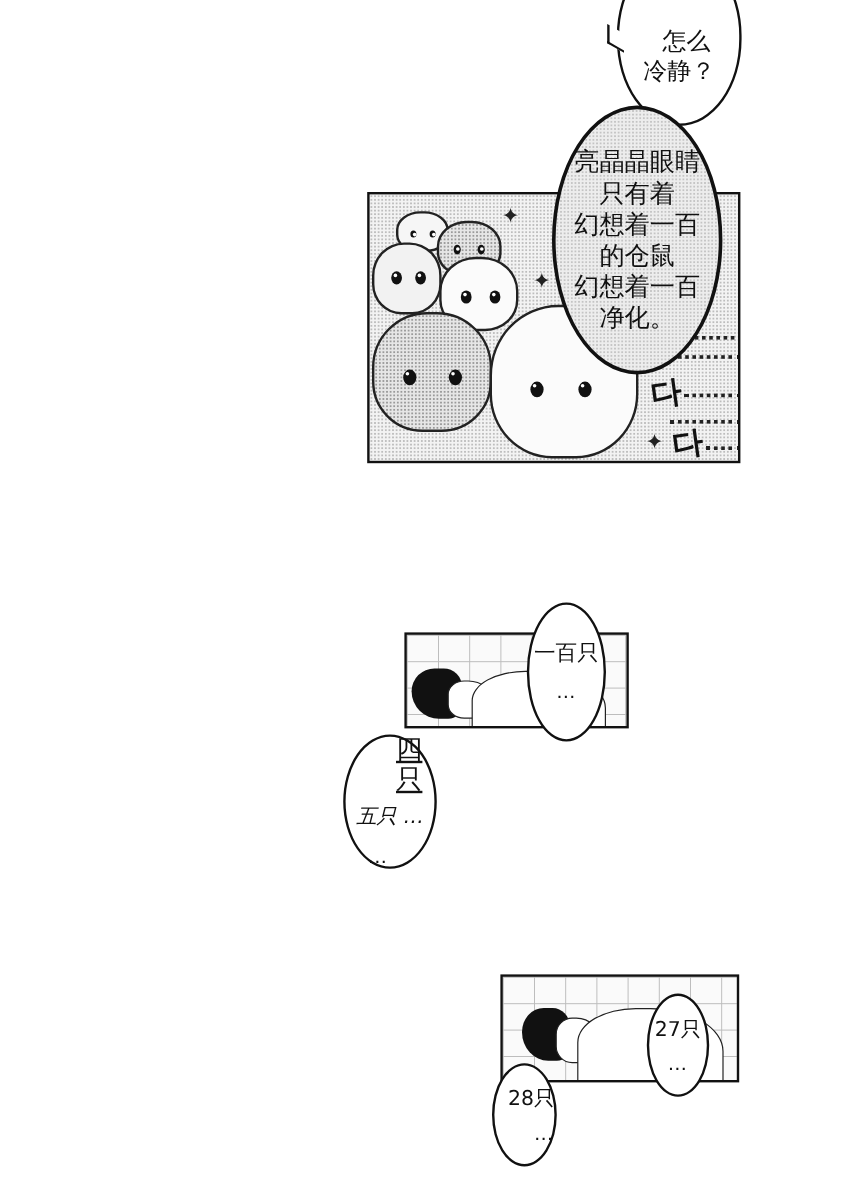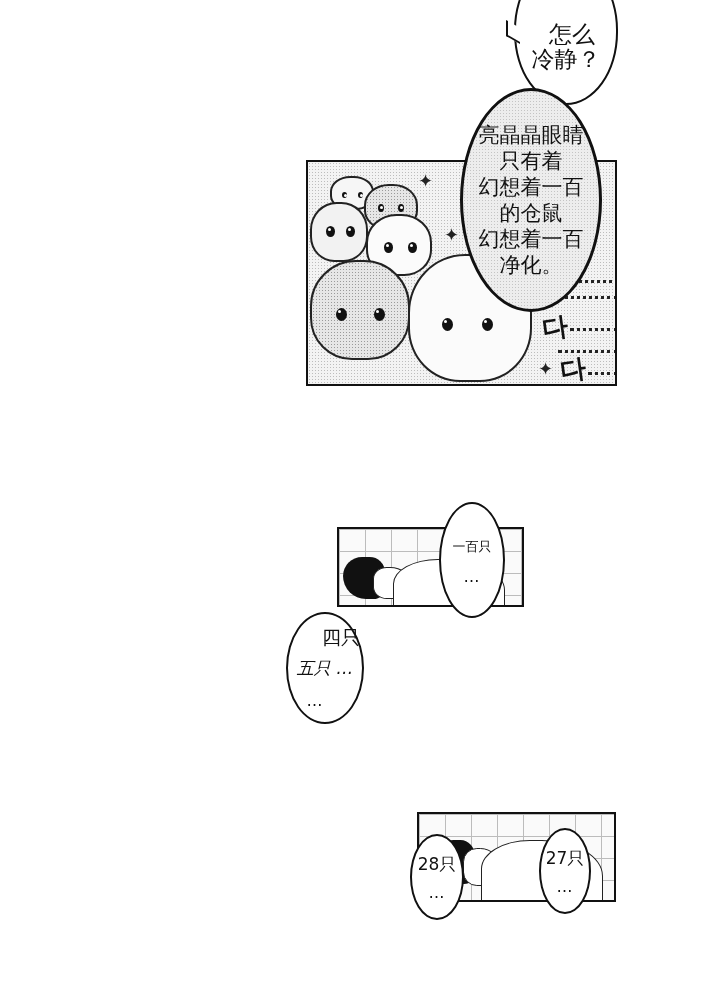--- a/index.html
+++ b/index.html
@@ -3,21 +3,21 @@
   <meta charset="utf-8">
   <style>
     html, body { margin: 0; padding: 0; background: #ffffff; }
     body { width: 720px; height: 1003px; position: relative; overflow: hidden;
            font-family: "DejaVu Sans", "Liberation Sans", sans-serif; color: #111; }
     .abs { position: absolute; }
     .panel { position: absolute; border: 2px solid #111; background: #fff; overflow: hidden; box-sizing: border-box; }
     .bubble { position: absolute; border: 2px solid #111; background: #fff; border-radius: 50%;
               display: flex; flex-direction: column; align-items: center; justify-content: center;
               text-align: center; box-sizing: border-box; }
-    .bubble .line { display: block; font-size: 23px; line-height: 25px; letter-spacing: 0px; }
+    .bubble .line { display: block; font-size: 20px; line-height: 25px; letter-spacing: 0px; }
     .bubble.big .line { font-size: 21px; line-height: 26px; }
     .dots { font-size: 16px; line-height: 20px; letter-spacing: 1px; }
     .screentone {
       background-color: #e6e6e6;
       background-image: radial-gradient(#9a9a9a 0.8px, transparent 0.9px);
       background-size: 3px 3px;
     }
     .lighttone {
       background-color: #f3f3f3;
       background-image: radial-gradient(#bdbdbd 0.7px, transparent 0.8px);
@@ -105,37 +105,37 @@
 <div class="panel grid-bg" style="left:337px; top:527px; width:187px; height:80px;">
 
   <div class="abs" style="left:4px; top:28px; width:42px; height:42px; background:#111; border-radius:50% 40% 30% 60%;"></div>
 
   <div class="abs" style="left:34px; top:38px; width:36px; height:30px; background:#fff; border:1.5px solid #222; border-radius:40% 60% 50% 40%;"></div>
 
   <div class="abs" style="left:54px; top:30px; width:110px; height:60px; background:#fff; border:1.5px solid #222; border-radius:40% 50% 0 0;"></div>
 </div>
 
 <div class="bubble" style="left:439px; top:502px; width:66px; height:116px;">
-  <span class="line" style="font-size:13px;">一百只</span>
+  <span class="line" style="font-size:18px;font-family:Liberation Mono, monospace;">一百只</span>
   <span class="dots" style="margin-top:8px;">…</span>
 </div>
 
 <div class="bubble" style="left:286px; top:612px; width:78px; height:112px;">
-  <span class="line" style="font-size:19px; padding-left:32px;">四只</span>
+  <span class="line" style="font-size:22px; padding-left:32px;text-decoration:underline;">四只</span>
   <span class="line" style="font-size:17px; margin-top:6px;font-style:italic;">五只 …</span>
   <span class="dots" style="margin-top:10px; padding-right:20px;">…</span>
 </div>
 
 <div class="panel grid-bg" style="left:417px; top:812px; width:199px; height:90px;">
   <div class="abs" style="left:16px; top:26px; width:40px; height:44px; background:#111; border-radius:50% 40% 30% 60%;"></div>
   <div class="abs" style="left:44px; top:34px; width:36px; height:36px; background:#fff; border:1.5px solid #222; border-radius:40% 60% 50% 40%;"></div>
   <div class="abs" style="left:62px; top:26px; width:120px; height:70px; background:#fff; border:1.5px solid #222; border-radius:40% 50% 0 0;"></div>
 </div>
 
 <div class="bubble" style="left:539px; top:828px; width:52px; height:86px;align-items:center;">
   <span class="line" style="font-size:17px;">27只</span>
   <span class="dots" style="margin-top:6px;">…</span>
 </div>
 
-<div class="bubble" style="left:410px; top:834px; width:54px; height:86px;">
+<div class="bubble" style="left:410px; top:886px; width:54px; height:86px;align-items:flex-end;">
   <span class="line" style="font-size:17px;">28只</span>
   <span class="dots" style="margin-top:6px;">…</span>
 </div>
 
 </body></html>

